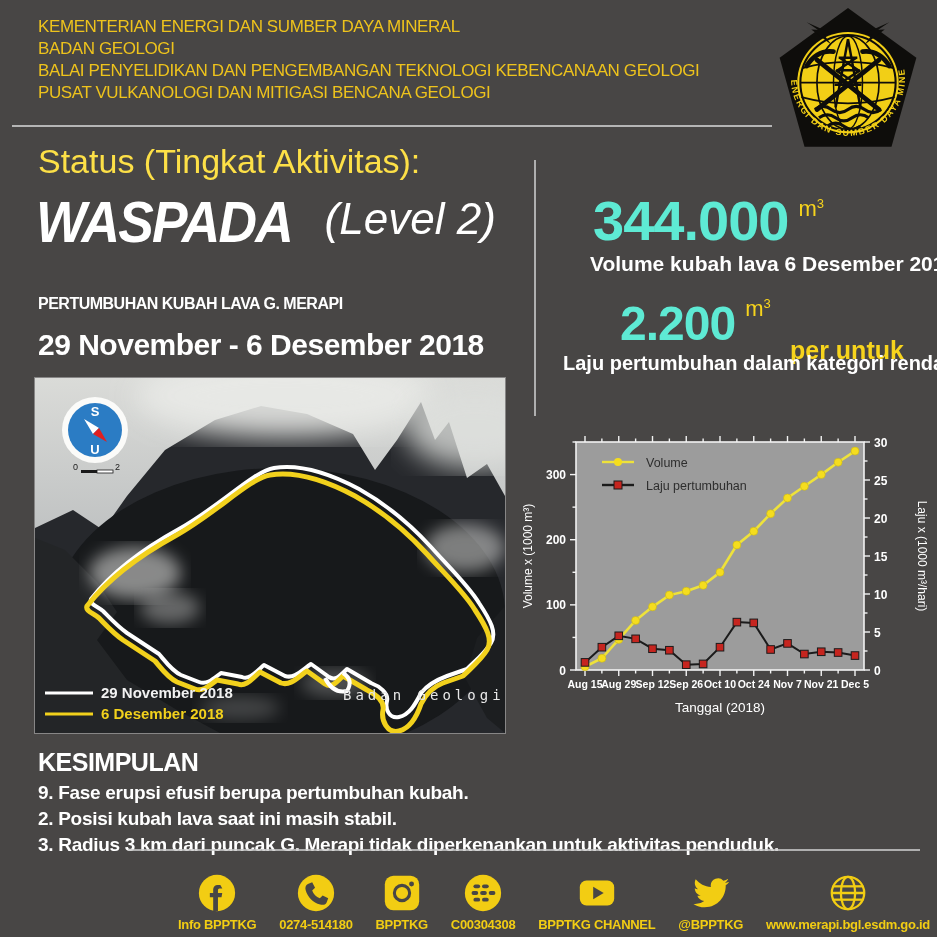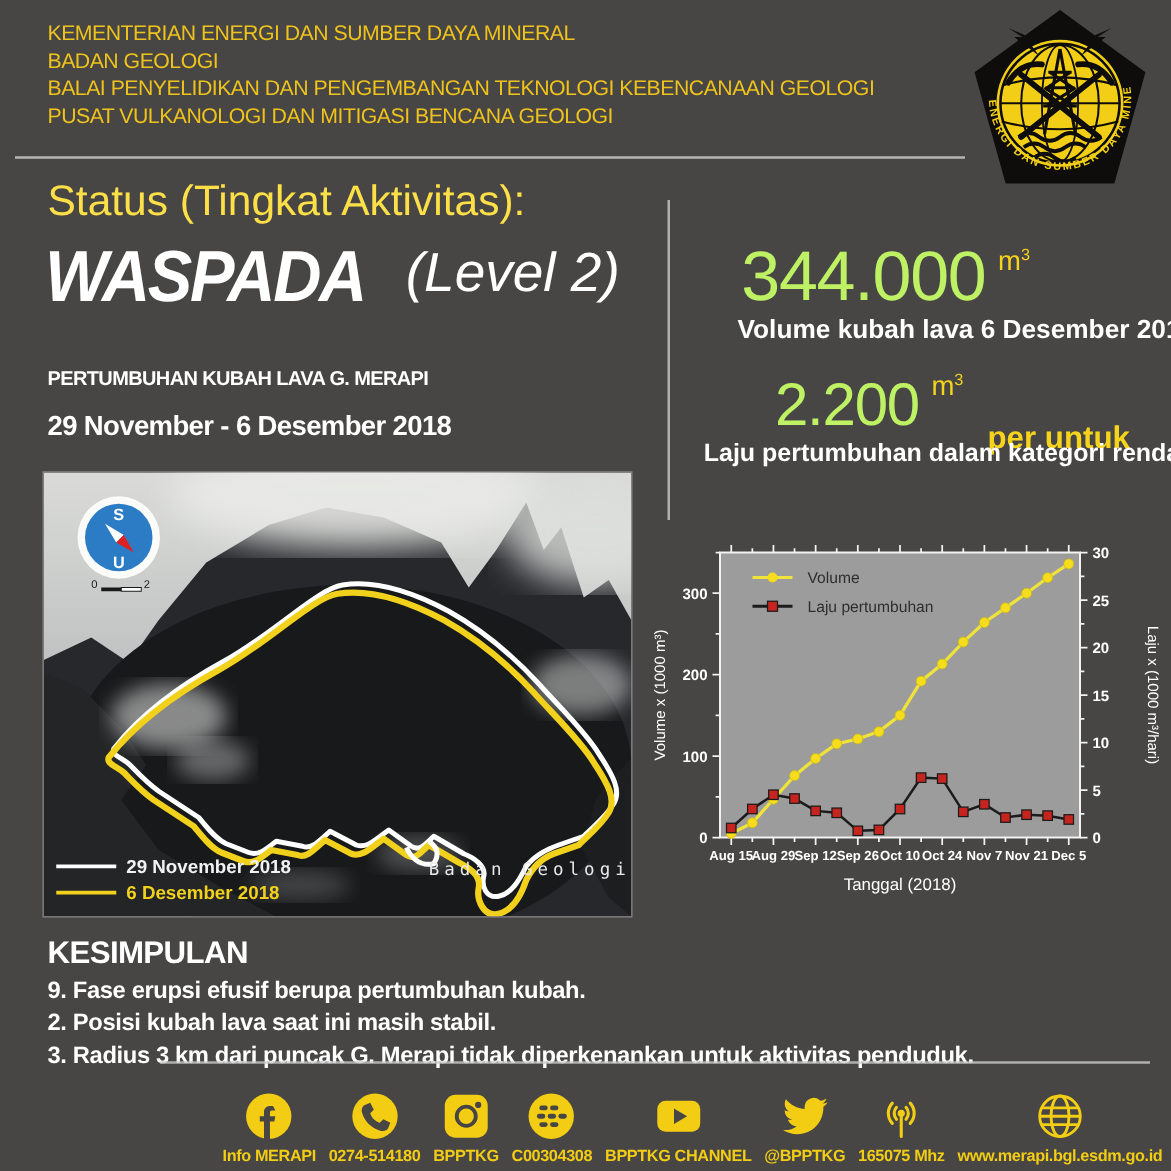--- a/index.html
+++ b/index.html
@@ -16,26 +16,26 @@
     letter-spacing:-0.4px;transform-origin:left center;
   }
   .logo{position:absolute;right:14px;top:6px;width:150px;height:145px;}
   .rule-top{position:absolute;left:12px;top:125px;width:760px;height:2px;background:#c9c9c9;opacity:.85;}
   
   .status-label{position:absolute;left:38px;top:142px;font-size:34px;font-weight:300;color:#fde047;letter-spacing:0px;}
   .status-line{position:absolute;left:36px;top:188px;white-space:nowrap;font-style:italic;}
   .status-level{font-weight:bold;font-size:58px;letter-spacing:-2px;transform:scaleX(.92);transform-origin:left center;display:inline-block;}
   .status-suffix{font-weight:300;font-size:44px;margin-left:6px;vertical-align:8px;}
   .report-title{position:absolute;left:38px;top:295px;font-size:16px;font-weight:bold;letter-spacing:-0.5px;}
-  .report-period{position:absolute;left:38px;top:328px;font-size:22px;font-weight:bold;letter-spacing:-0.5px;}
+  .report-period{position:absolute;left:38px;top:328px;font-size:30px;font-weight:bold;letter-spacing:-0.5px;}
   .vdivider{position:absolute;left:534px;top:160px;width:2px;height:256px;background:#c9c9c9;opacity:.8;}
   
   .metric-volume{position:absolute;left:593px;top:188px;}
   .metric-rate{position:absolute;left:620px;top:296px;}
-  .metric-number{color:#bef264;font-weight:normal;letter-spacing:-1px;}
+  .metric-number{color:#5eead4;font-weight:bold;letter-spacing:-1px;}
   .metric-volume .metric-number{font-size:56px;}
   .metric-rate .metric-number{font-size:48px;}
   .metric-unit{color:#f7d41c;font-weight:normal;font-size:22px;vertical-align:24px;margin-left:10px;}
   .metric-unit sup{font-size:13px;}
   .metric-perday{color:#f7d41c;font-weight:bold;font-size:25px;position:absolute;left:170px;top:40px;white-space:nowrap;}
   .metric-caption{color:#fff;font-weight:bold;font-size:21px;white-space:nowrap;}
   .cap-volume{position:absolute;left:590px;top:252px;}
   .cap-rate{position:absolute;left:563px;top:352px;font-size:20px;}
   
   .photo{position:absolute;left:35px;top:378px;width:470px;height:355px;outline:1px solid rgba(255,255,255,.35);}
@@ -322,21 +322,21 @@
 <div class="kesimpulan-item k2">2. Posisi kubah lava saat ini masih stabil.</div>
 <div class="kesimpulan-item k3">3. Radius 3 km dari puncak G. Merapi tidak diperkenankan untuk aktivitas penduduk.</div>
 <div class="rule-bottom"></div>
 
 <div class="footer">
   <div class="footer-item">
     <svg width="42" height="42" viewBox="0 0 44 44">
       <circle cx="22" cy="22" r="19" fill="#f2cd13"></circle>
       <path d="M25.5 13.5 h-3 a4.5 4.5 0 0 0 -4.5 4.5 v4 h-3.5 v4.5 h3.5 V41 a19 19 0 0 0 5 0 V26.5 h3.7 l.8 -4.5 h-4.5 v-3.2 a1.6 1.6 0 0 1 1.6 -1.6 h3 z" fill="#484645"></path>
     </svg>
-    <div class="footer-label">Info MERAPI</div>
+    <div class="footer-label">Info BPPTKG</div>
   </div>
   <div class="footer-item">
     <svg width="42" height="42" viewBox="0 0 44 44">
       <circle cx="22" cy="22" r="19" fill="#f2cd13"></circle>
       <path d="M13.5 12.5 l4.5-1.8 3 5.8-3 3 c1.2 3.8 4.2 6.8 8 8 l3-3 5.8 3-1.8 4.6 c-1 2-3.8 2.8-6.6 2-7.6-2.2-13.2-7.8-15.2-15 -.8-2.8 0-5.6 2.3-6.6 z" fill="#484645"></path>
     </svg>
     <div class="footer-label">0274-514180</div>
   </div>
   <div class="footer-item">
     <svg width="42" height="42" viewBox="0 0 44 44">
@@ -369,33 +369,20 @@
     <div class="footer-label">BPPTKG CHANNEL</div>
   </div>
   <div class="footer-item">
     <svg width="42" height="42" viewBox="0 0 44 44">
       <path d="M41 10.2c-1.4.6-2.9 1-4.4 1.2 1.6-1 2.8-2.5 3.4-4.3-1.5 1-3.2 1.6-5 2A7.7 7.7 0 0 0 21.7 14c0 .6.1 1.2.2 1.8-6.4-.3-12.1-3.4-15.9-8.1-.7 1.2-1 2.5-1 3.9 0 2.6 1.3 5 3.4 6.4-1.2 0-2.4-.4-3.4-1v.1c0 3.8 2.6 6.9 6.2 7.6-.7.2-1.4.3-2 .3-.5 0-1 0-1.5-.1 1 3 3.9 5.3 7.3 5.4a15.5 15.5 0 0 1-9.6 3.3c-.6 0-1.2 0-1.8-.1a21.8 21.8 0 0 0 11.8 3.5c14.2 0 22-11.8 22-22v-1c1.5-1 2.8-2.4 3.6-3.8z" fill="#f2cd13"></path>
     </svg>
     <div class="footer-label">@BPPTKG</div>
   </div>
   <div class="footer-item">
     <svg width="42" height="42" viewBox="0 0 44 44">
-      <g stroke="#f2cd13" stroke-width="2.6" fill="none" stroke-linecap="round">
-        <path d="M14.5 11 a12.5 12.5 0 0 0 0 17"></path>
-          <path d="M29.5 11 a12.5 12.5 0 0 1 0 17"></path>
-        <path d="M18 14.5 a7.5 7.5 0 0 0 0 10"></path>
-          <path d="M26 14.5 a7.5 7.5 0 0 1 0 10"></path>
-        <line x1="22" y1="22" x2="22" y2="39"></line>
-      </g>
-      <circle cx="22" cy="19.5" r="3" fill="#f2cd13"></circle>
-    </svg>
-    <div class="footer-label">165075 Mhz</div>
-  </div>
-  <div class="footer-item">
-    <svg width="42" height="42" viewBox="0 0 44 44">
       <g stroke="#f2cd13" stroke-width="2.4" fill="none">
         <circle cx="22" cy="22" r="17"></circle>
         <ellipse cx="22" cy="22" rx="7.5" ry="17"></ellipse>
         <line x1="6" y1="15" x2="38" y2="15"></line>
           <line x1="5" y1="22" x2="39" y2="22"></line>
           <line x1="6" y1="29" x2="38" y2="29"></line>
       </g>
     </svg>
     <div class="footer-label">www.merapi.bgl.esdm.go.id</div>
   </div>

